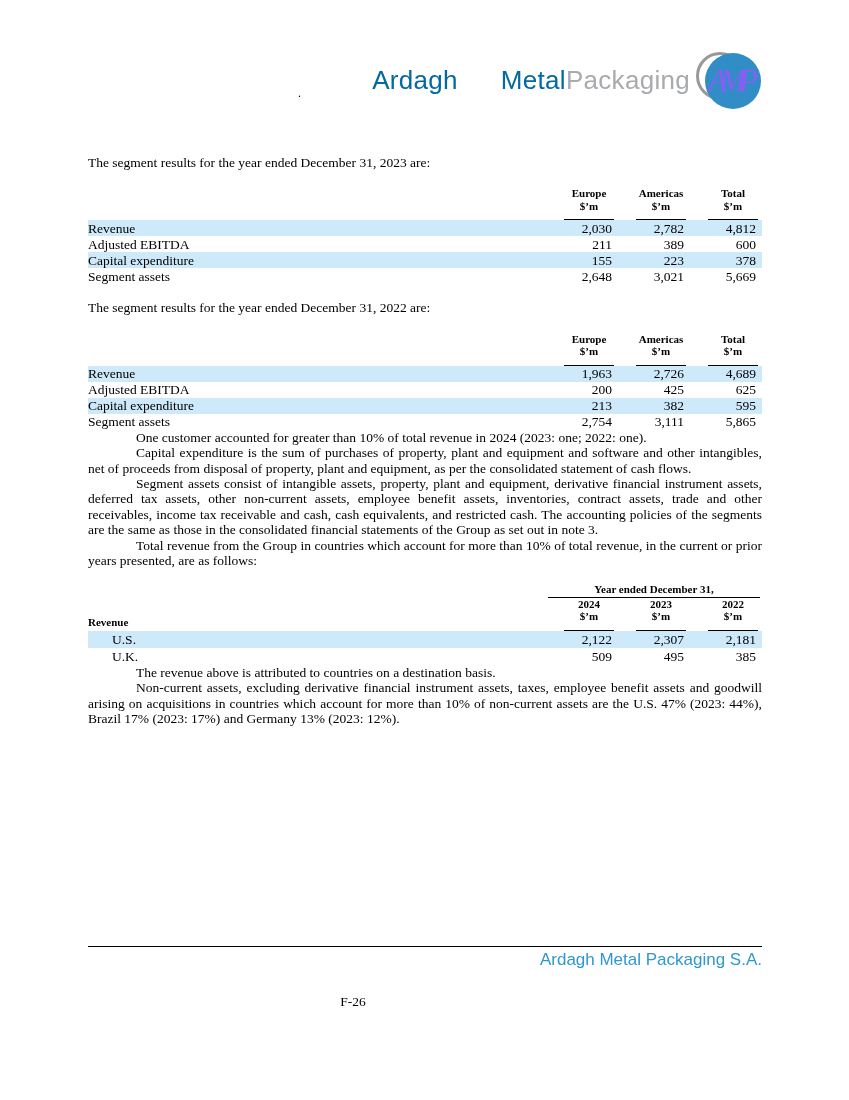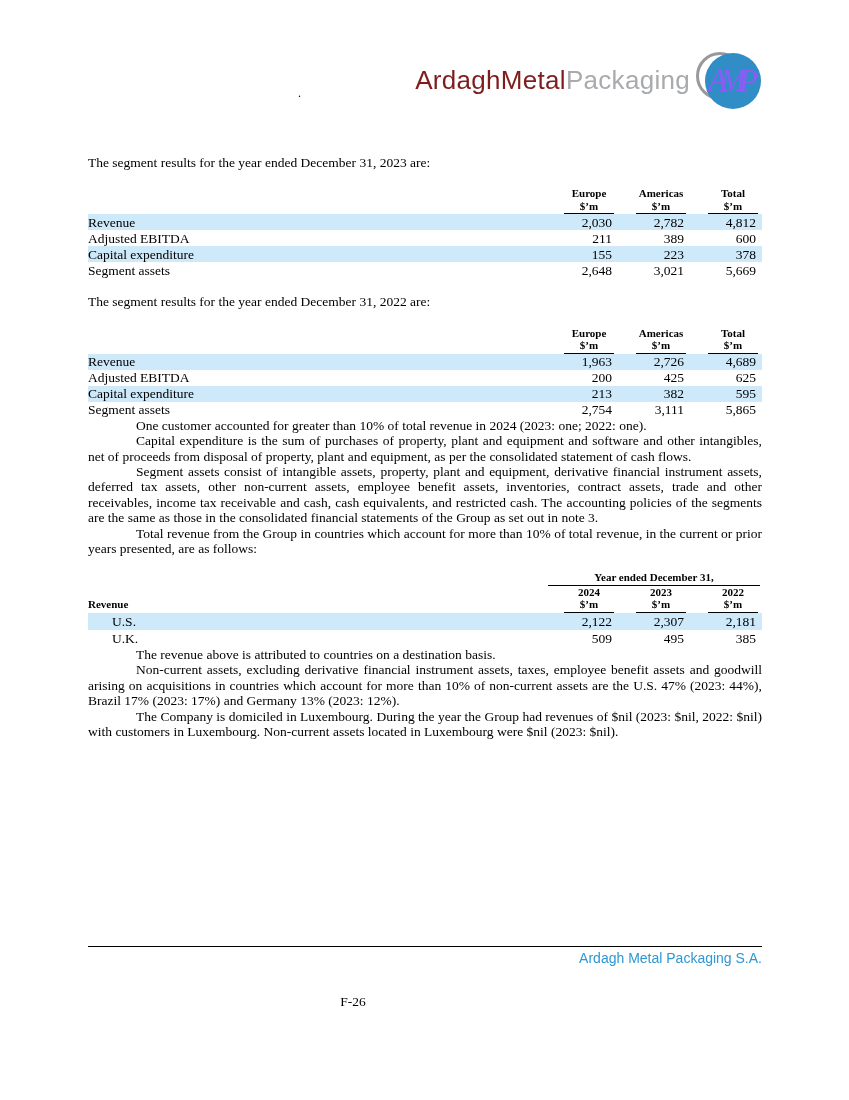--- a/index.html
+++ b/index.html
@@ -8,21 +8,21 @@
     width: 849px; height: 1100px;
     background: #ffffff;
     font-family: "Liberation Serif", serif;
     color: #000;
   }
   .page { position: relative; width: 849px; height: 1100px; overflow: hidden; background: #fff; }
 
   
   .logo-row { position: absolute; top: 50px; right: 85px; display: flex; align-items: center; }
   .logo-text { font-family: "Liberation Sans", sans-serif; font-size: 26px; letter-spacing: 0.3px; white-space: nowrap; }
-  .lt-blue { color: #7f1d1d; }
+  .lt-blue { color: #0369a1; margin-left: 43px; }
   .lt-gray { color: #a8aaad; }
   .logo-mark { position: relative; width: 68px; height: 60px; margin-left: 6px; }
   .mark-ring { position: absolute; left: 0; top: 2px; width: 48px; height: 48px; border: 3px solid #97999c; border-radius: 50%; }
   .mark-disc { position: absolute; left: 9px; top: 3px; width: 56px; height: 56px; border-radius: 50%; background: #318dc6; }
   .mark-monogram {
     position: absolute; left: 9px; top: 3px; width: 56px; height: 56px;
     display: flex; align-items: center; justify-content: center;
     font-family: "Liberation Serif", serif; font-style: italic;
     color: #8b5cf6; font-size: 31px; letter-spacing: -7px; padding-right: 7px;
   }
@@ -41,33 +41,33 @@
   .p-noncurrent { margin-top: 16px; }
   .p-luxembourg { margin-top: 21px; }
 
   
   table { border-collapse: collapse; width: 100%; table-layout: fixed; }
   table.seg, table.country { margin-top: 17px; }
   table.country { margin-top: 15px; }
   col.c-label { width: 458px; }
   col.c-num { width: 72px; }
   th { font-weight: bold; font-size: 11px; line-height: 12.5px; padding: 0; vertical-align: bottom; }
-  .colhead { margin: 0 4px 0 18px; border-bottom: 1.4px solid #000; text-align: center; padding-bottom: 1px; }
+  .colhead { margin: 0 4px 0 18px; border-bottom: 1.4px solid #000; text-align: center; padding-bottom: 7px; }
   .yearhead { margin: 0 4px 0 18px; text-align: center; }
   .span-head { margin: 0 2px; border-bottom: 1.4px solid #000; text-align: center; padding-bottom: 1px; }
   th.rowgroup { text-align: left; padding-bottom: 2px; }
   tbody td { padding: 0; height: 16px; font-size: 13.5px; vertical-align: middle; }
   table.country tbody td { height: 17px; padding-left: 24px; }
   td.lbl { text-align: left; }
   td.num { text-align: right; padding-right: 6px; }
   tr.hl { background: #cde9fa; }
 
   
   .footer-rule { position: absolute; left: 88px; right: 87px; top: 946px; border-top: 1.5px solid #000; }
-  .footer-company { position: absolute; right: 87px; top: 950px; font-family: "Liberation Sans", sans-serif; font-size: 14px; color: #2e97d4; }
+  .footer-company { position: absolute; right: 87px; top: 950px; font-family: "Liberation Sans", sans-serif; font-size: 17px; color: #2e97d4; }
   .page-number { position: absolute; left: 0; top: 994px; width: 706px; text-align: center; font-size: 13.5px; }
 </style>
 </head>
 <body>
 
 <div class="page">
 
   <header class="logo-row">
     <span class="logo-text"><span class="lt-blue">Ardagh</span><span class="lt-blue">Metal</span><span class="lt-gray">Packaging</span></span>
     <span class="logo-mark">
@@ -254,21 +254,20 @@
           <td class="lbl">U.K.</td>
           <td class="num">509</td>
           <td class="num">495</td>
           <td class="num">385</td>
         </tr>
       </tbody>
     </table>
 
     <p class="body p-destination">The revenue above is attributed to countries on a destination basis.</p>
     <p class="body p-noncurrent">Non-current assets, excluding derivative financial instrument assets, taxes, employee benefit assets and goodwill arising on acquisitions in countries which account for more than 10% of non-current assets are the U.S. 47% (2023: 44%), Brazil 17% (2023: 17%) and Germany 13% (2023: 12%).</p>
-    <p class="body p-luxembourg">The Company is domiciled in Luxembourg. During the year the Group had revenues of $nil (2023: $nil, 2022: $nil) with customers in Luxembourg. Non-current assets located in Luxembourg were $nil (2023: $nil).</p>
 
   </main>
 
   <div class="footer-rule"></div>
   <div class="footer-company">Ardagh Metal Packaging S.A.</div>
   <div class="page-number">F-26</div>
 
 </div>
 
 </body></html>

